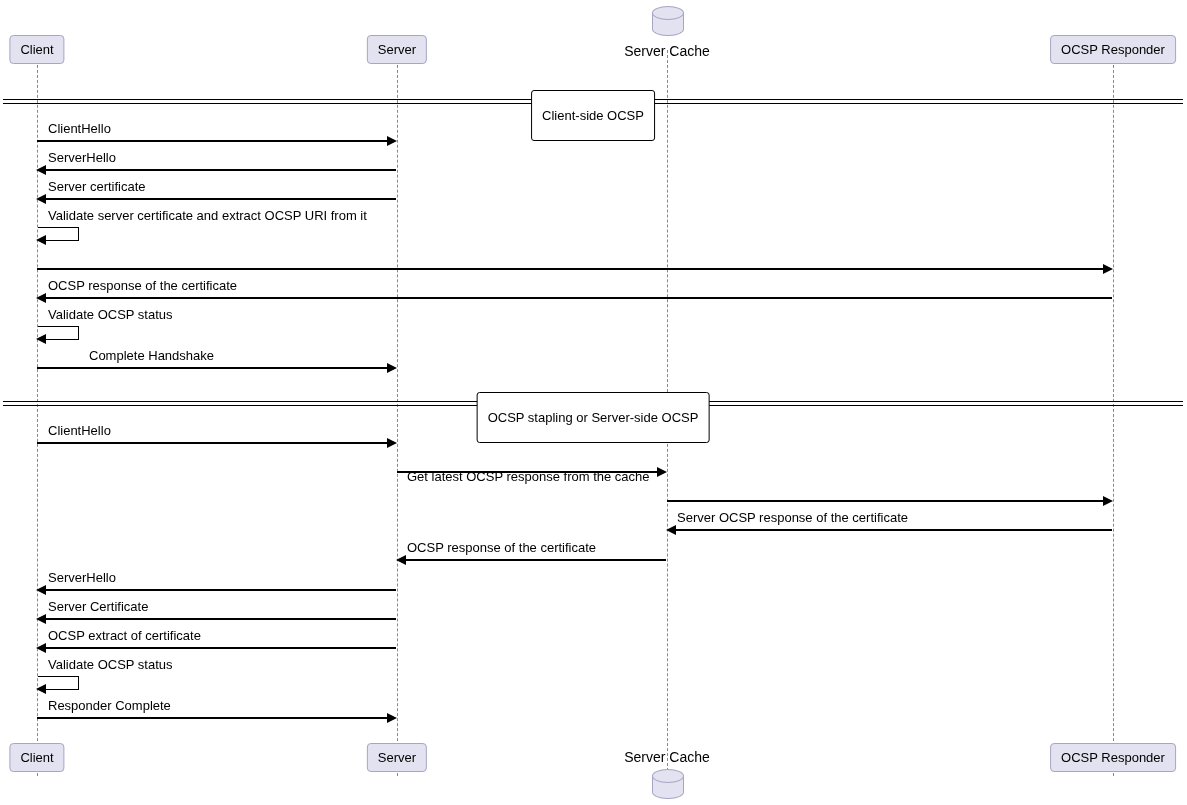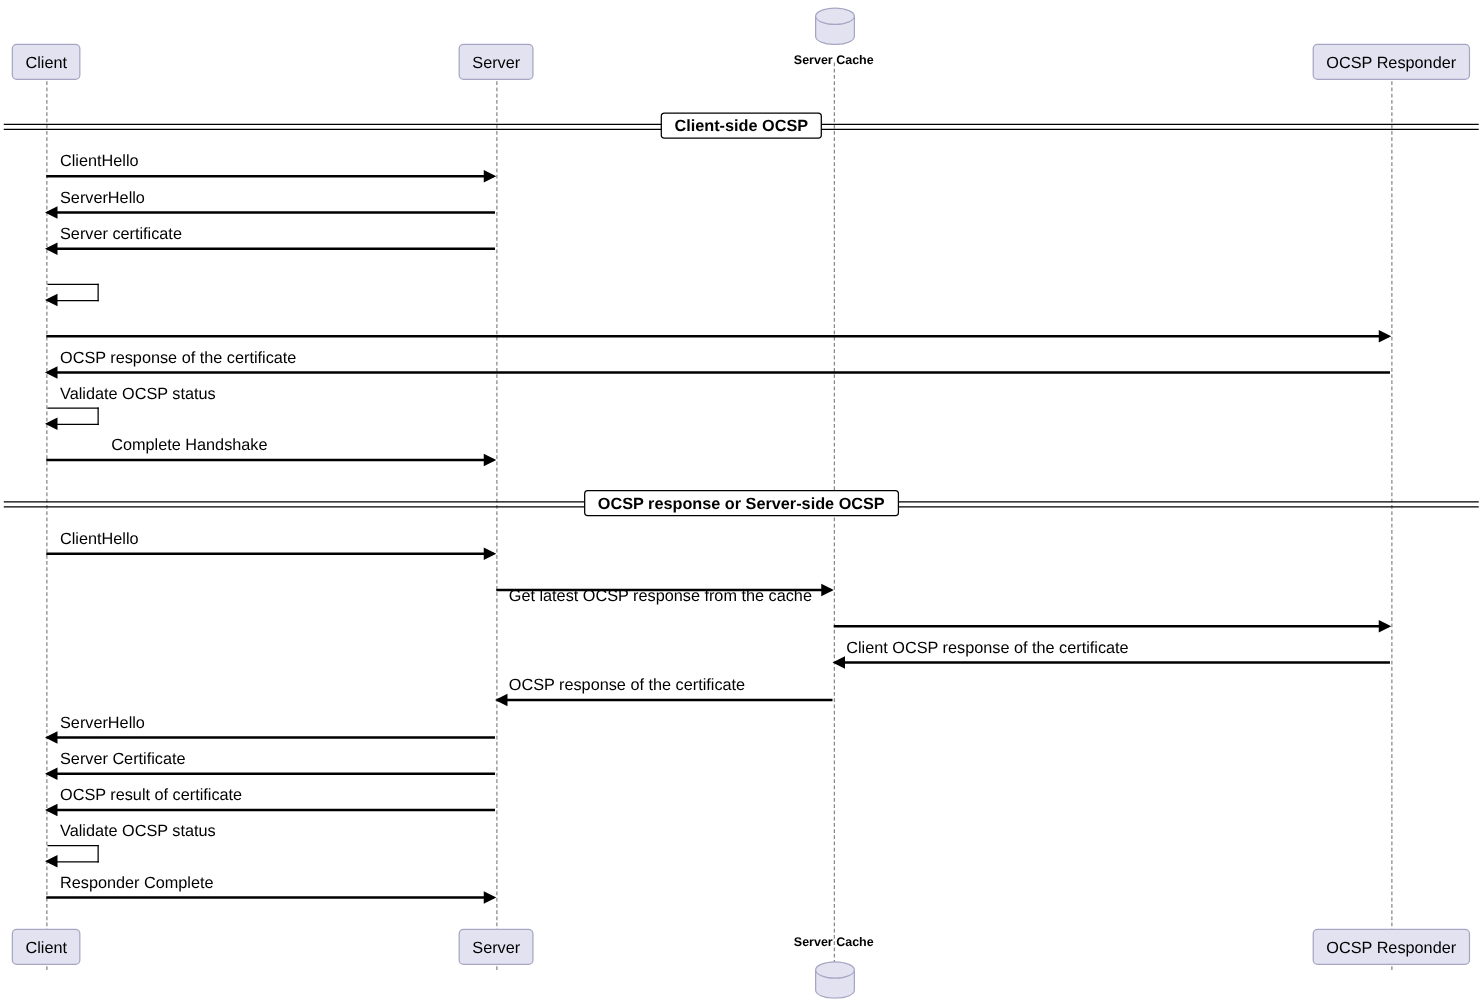--- a/index.html
+++ b/index.html
@@ -49,22 +49,21 @@
     border: 1.7px solid #a6a6c4;
     border-top: none;
     background: #E2E2F0;
     margin-top: -7px;
     border-radius: 0 0 15px 15px / 0 0 7px 7px;
   }
   .db-label {
     position: absolute;
     transform: translateX(-50%);
     white-space: nowrap;
-    font-size: 10px;
-    font-weight: bold;
+    font-size: 14px;
   }
   .divider {
     position: absolute;
     left: 3px;
     width: 1180px;
     height: 22px;
   }
   .divider::before, .divider::after {
     content: "";
     position: absolute;
@@ -73,22 +72,22 @@
   }
   .divider::before { top: 9px; }
   .divider::after  { top: 13px; }
   .divider .title {
     position: absolute;
     left: 50%; top: 0;
     transform: translateX(-50%);
     background: #fff;
     border: 1.5px solid #000;
     border-radius: 3px;
-    padding: 2px 10px;
-    font-weight: bold;
+    padding: 17px 10px;
+    font-weight: normal;
     font-size: 13px;
     white-space: nowrap;
     z-index: 2;
   }
   .arrow {
     position: absolute;
     height: 1.5px;
     background: #000;
   }
   .arrow .head-right, .arrow .head-left {
@@ -162,20 +161,21 @@
   <div class="msg-label" style="left:46px; top:150px;">ServerHello</div>
   <div class="arrow" style="left:38px; top:169px; width:358px;">
       <div class="head-left"></div>
     </div>
 
   <div class="msg-label" style="left:46px; top:179px;">Server certificate</div>
   <div class="arrow" style="left:38px; top:198px; width:358px;">
       <div class="head-left"></div>
     </div>
 
+  <div class="msg-label" style="left:46px; top:208px;">Validate server certificate and extract OCSP URI from it</div>
   <div class="self-box" style="left:38px; top:227px;">
       <div class="head-left"></div>
     </div>
 
   <div class="arrow" style="left:37px; top:268px; width:1074px;">
       <div class="head-right"></div>
     </div>
 
   <div class="msg-label" style="left:46px; top:278px;">OCSP response of the certificate</div>
   <div class="arrow" style="left:38px; top:297px; width:1074px;">
@@ -186,58 +186,58 @@
   <div class="self-box" style="left:38px; top:326px;">
       <div class="head-left"></div>
     </div>
 
   <div class="msg-label" style="left:46px; top:348px;margin-left:41px;">Complete Handshake</div>
   <div class="arrow" style="left:37px; top:367px; width:358px;">
       <div class="head-right"></div>
     </div>
 
   <div class="divider" style="top:392px;">
-    <div class="title">OCSP response or Server-side OCSP</div>
+    <div class="title">OCSP stapling or Server-side OCSP</div>
   </div>
 
   <div class="msg-label" style="left:46px; top:423px;">ClientHello</div>
   <div class="arrow" style="left:37px; top:442px; width:358px;">
       <div class="head-right"></div>
     </div>
 
   <div class="msg-label" style="left:405px; top:469px;">Get latest OCSP response from the cache</div>
   <div class="arrow" style="left:397px; top:471px; width:268px;">
       <div class="head-right"></div>
     </div>
 
   <div class="arrow" style="left:667px; top:500px; width:444px;">
       <div class="head-right"></div>
     </div>
 
-  <div class="msg-label" style="left:675px; top:510px;">Client OCSP response of the certificate</div>
+  <div class="msg-label" style="left:675px; top:510px;">Server OCSP response of the certificate</div>
   <div class="arrow" style="left:668px; top:529px; width:444px;">
       <div class="head-left"></div>
     </div>
 
   <div class="msg-label" style="left:405px; top:540px;">OCSP response of the certificate</div>
   <div class="arrow" style="left:398px; top:559px; width:268px;">
       <div class="head-left"></div>
     </div>
 
   <div class="msg-label" style="left:46px; top:570px;">ServerHello</div>
   <div class="arrow" style="left:38px; top:589px; width:358px;">
       <div class="head-left"></div>
     </div>
 
   <div class="msg-label" style="left:46px; top:599px;">Server Certificate</div>
   <div class="arrow" style="left:38px; top:618px; width:358px;">
       <div class="head-left"></div>
     </div>
 
-  <div class="msg-label" style="left:46px; top:628px;">OCSP result of certificate</div>
+  <div class="msg-label" style="left:46px; top:628px;">OCSP extract of certificate</div>
   <div class="arrow" style="left:38px; top:647px; width:358px;">
       <div class="head-left"></div>
     </div>
 
   <div class="msg-label" style="left:46px; top:657px;">Validate OCSP status</div>
   <div class="self-box" style="left:38px; top:676px;">
       <div class="head-left"></div>
     </div>
 
   <div class="msg-label" style="left:46px; top:698px;">Responder Complete</div>

